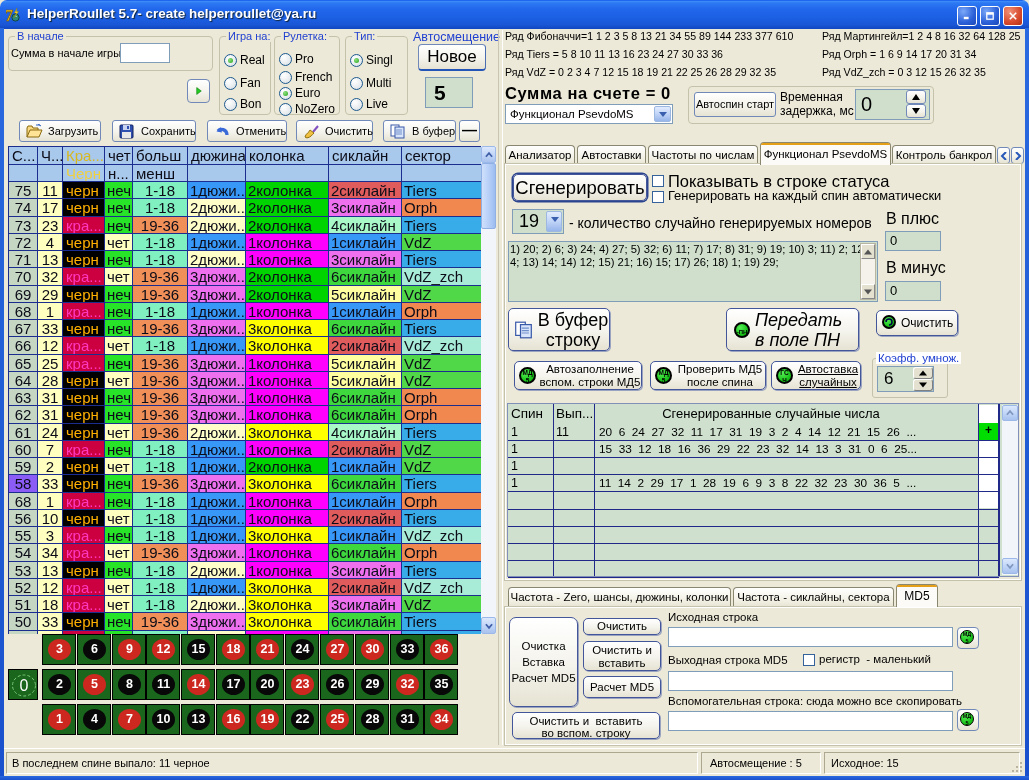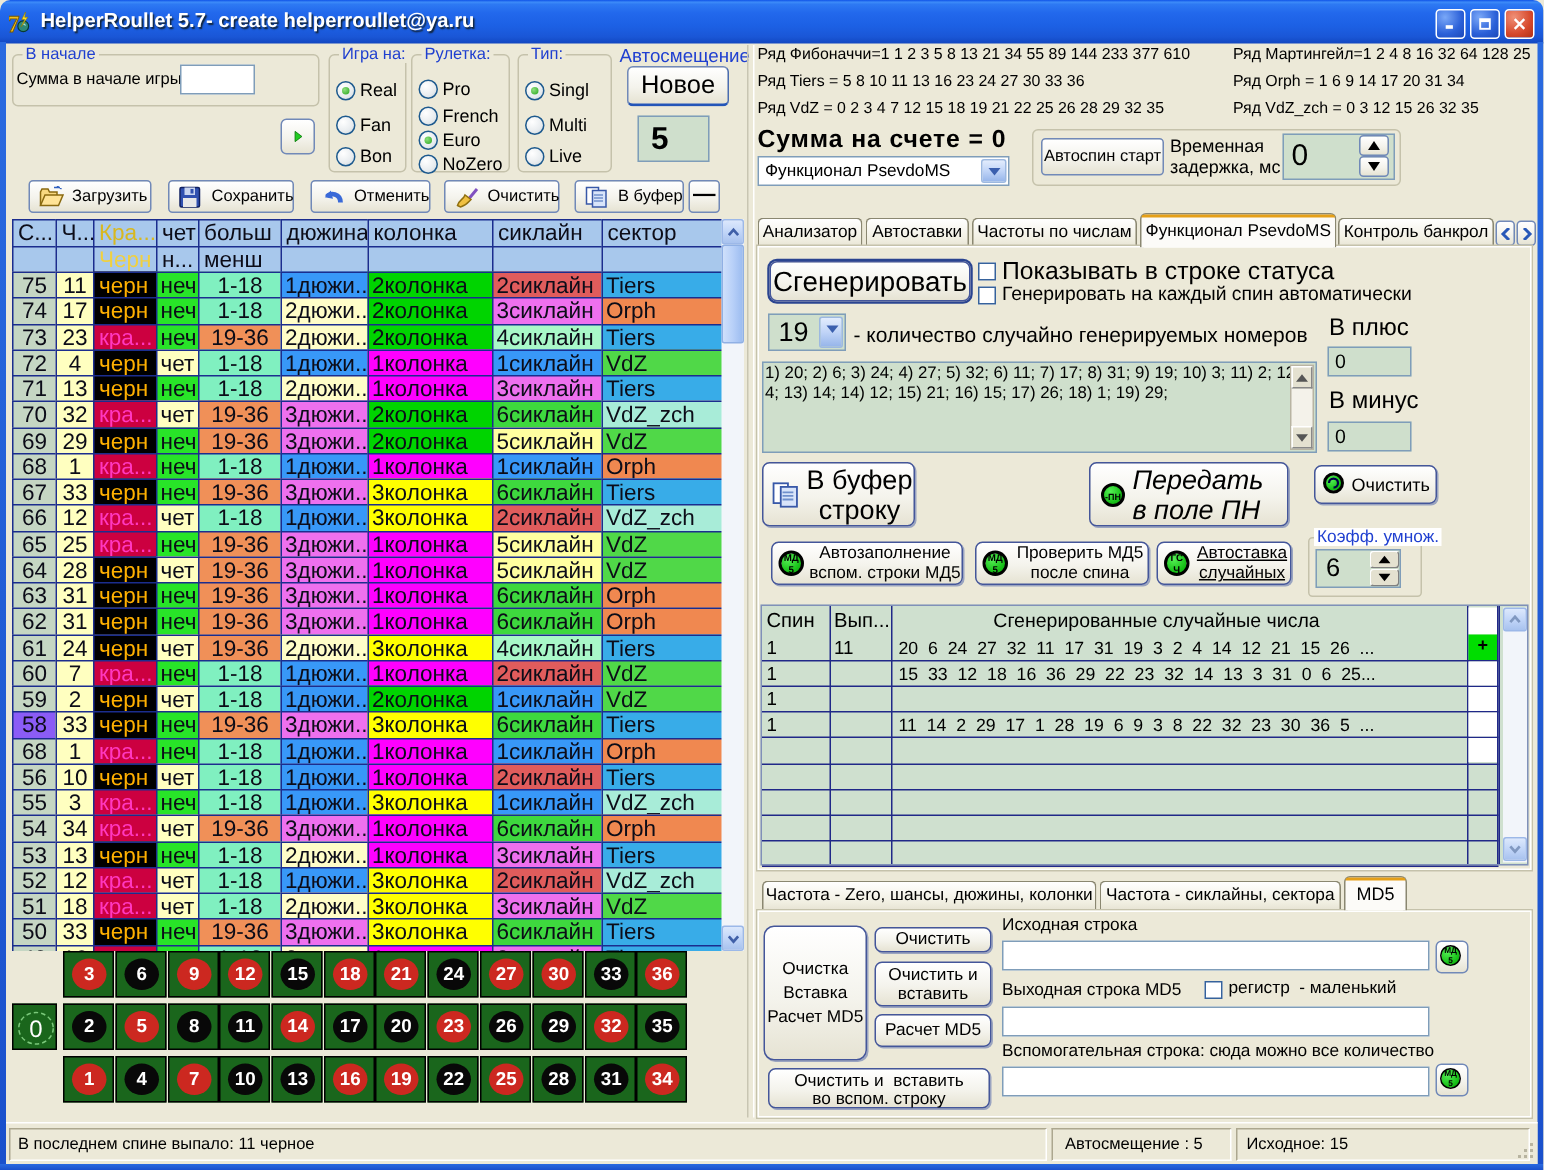--- a/index.html
+++ b/index.html
@@ -736,21 +736,21 @@
       <div class="btn big" style="left:78px;top:11px;width:78px;height:17px;font-size:11.5px;text-align:center;line-height:15px;">Очистить</div>
       <div class="btn big" style="left:78px;top:34px;width:78px;height:30px;font-size:11.5px;text-align:center;line-height:13px;padding-top:2px;">Очистить и<br>вставить</div>
       <div class="btn big" style="left:78px;top:69px;width:78px;height:22px;font-size:11.5px;text-align:center;line-height:20px;">Расчет MD5</div>
       <div class="btn big" style="left:7px;top:105px;width:148px;height:27px;font-size:11.5px;text-align:center;line-height:12px;padding-top:2px;">Очистить и&nbsp; вставить<br>во вспом. строку</div>
       <div class="txt" style="left:163px;top:4px;font-size:11.5px;">Исходная строка</div>
       <div class="inp" style="left:163px;top:20px;width:285px;height:20px;"></div>
       <div class="txt" style="left:163px;top:47px;font-size:11.5px;">Выходная строка MD5</div>
       <div class="cb" style="left:298px;top:47px;"></div>
       <div class="txt" style="left:314px;top:46px;font-size:11.5px;">регистр&nbsp; - маленький</div>
       <div class="inp" style="left:163px;top:64px;width:285px;height:20px;"></div>
-      <div class="txt" style="left:163px;top:88px;font-size:11.5px;">Вспомогательная строка: сюда можно все количество</div>
+      <div class="txt" style="left:163px;top:88px;font-size:11.5px;">Вспомогательная строка: сюда можно все скопировать</div>
       <div class="inp" style="left:163px;top:104px;width:285px;height:20px;"></div>
       <div class="btn" style="left:452px;top:20px;width:22px;height:22px;border-radius:4px;">
         <div class="gicon" style="left:2px;top:2px;width:14px;height:14px;font-size:5.5px;line-height:7px;border-width:1.5px;">МД<br>5</div>
       </div>
       <div class="btn" style="left:452px;top:102px;width:22px;height:22px;border-radius:4px;">
         <div class="gicon" style="left:2px;top:2px;width:14px;height:14px;font-size:5.5px;line-height:7px;border-width:1.5px;">МД<br>5</div>
       </div>
     </div>
 <div class="statusbar" style="left:4px;top:748px;width:1021px;height:28px;border-top:1px solid #fff;">
  <div class="abs" style="left:2px;top:3px;width:692px;height:22px;border:1px solid #fff;border-top-color:#aca78f;border-left-color:#aca78f;"></div>

